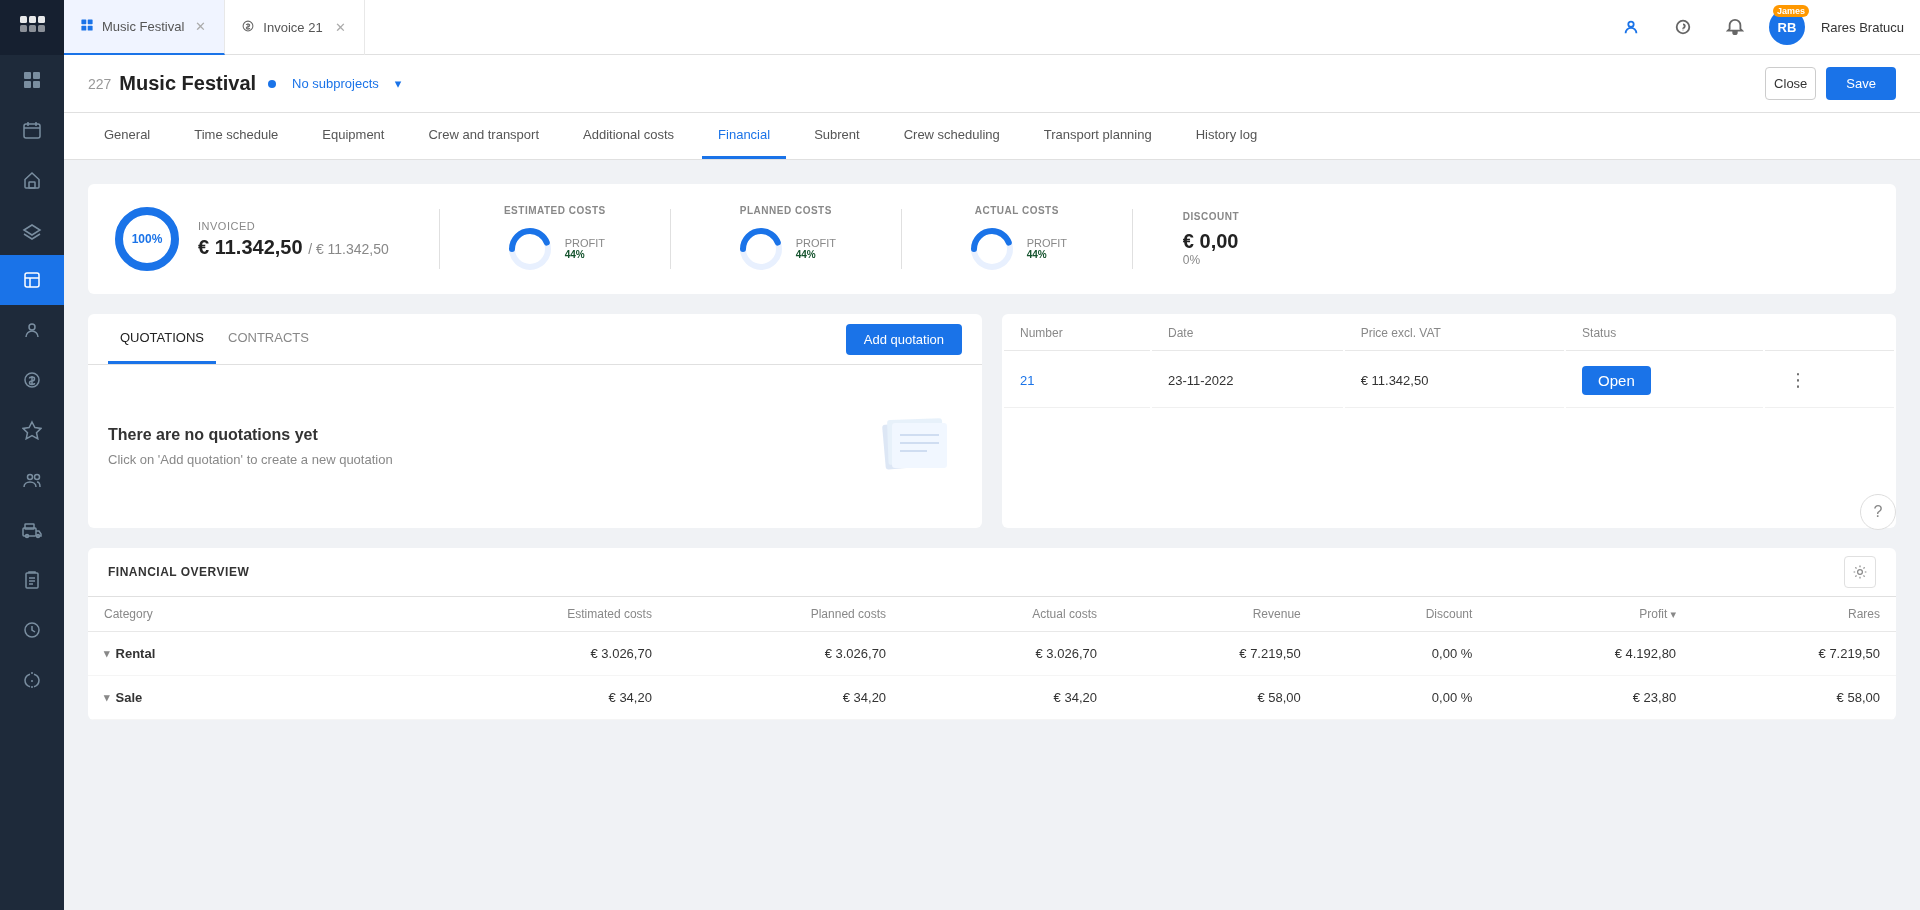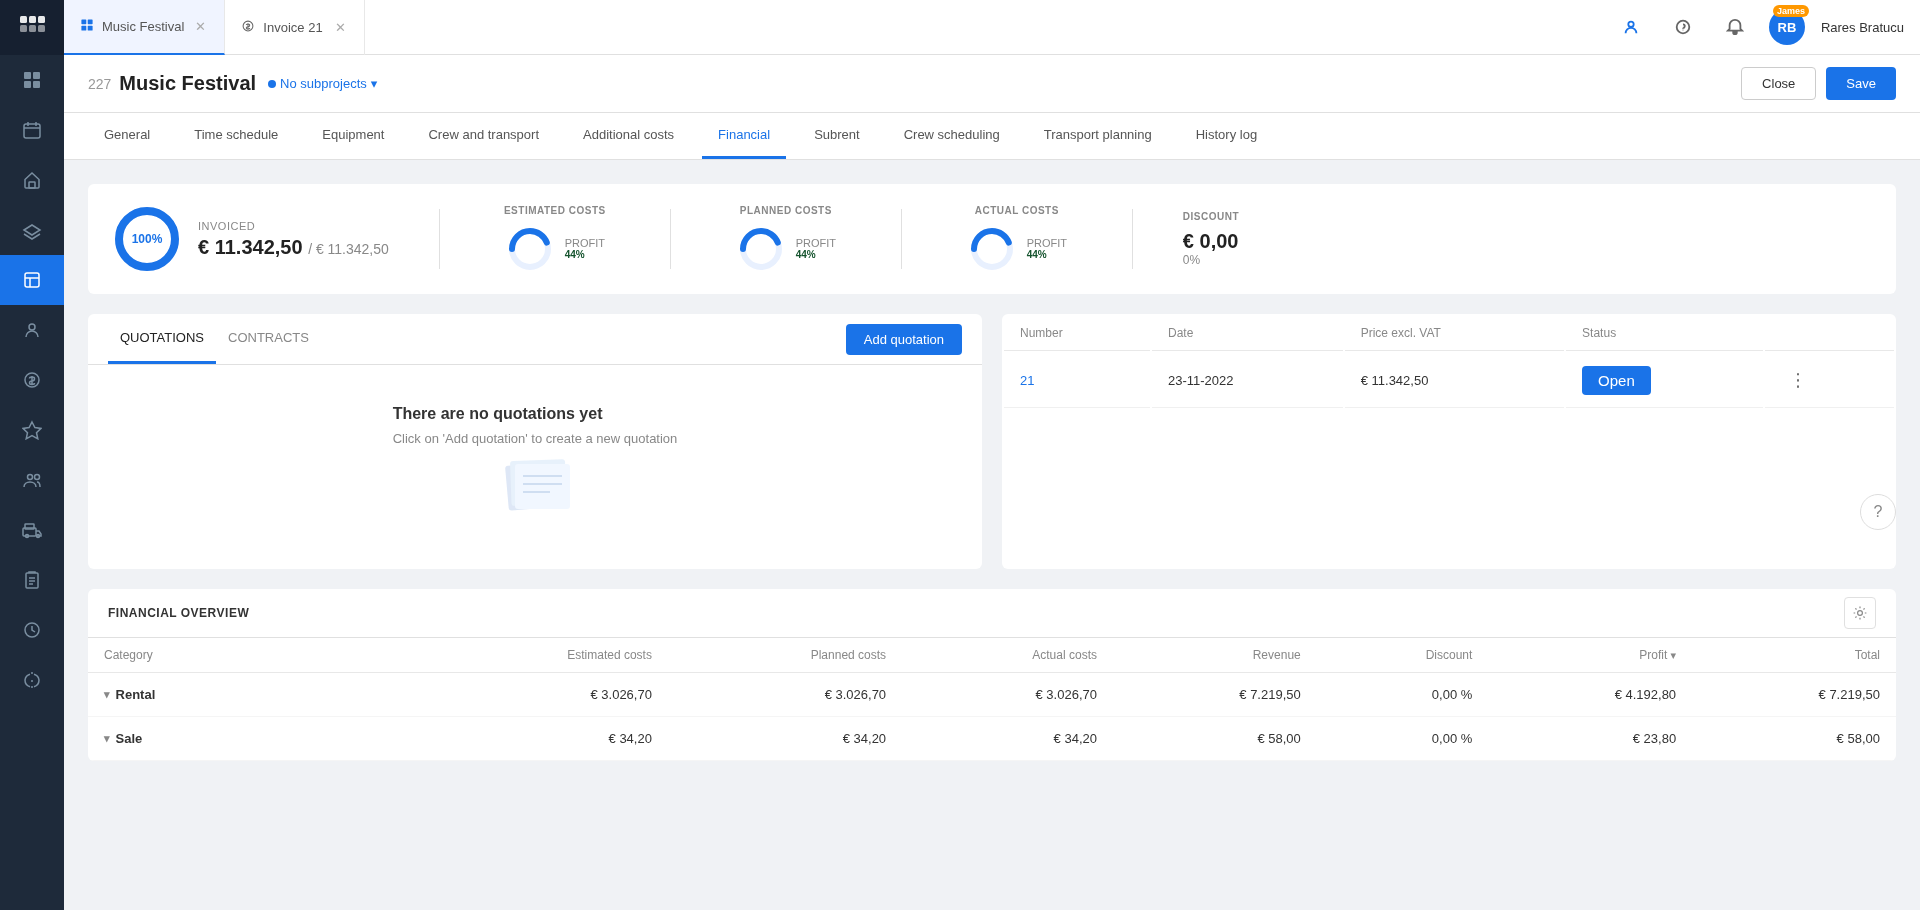--- a/index.html
+++ b/index.html
@@ -28,24 +28,24 @@
     .tab-spacer { flex: 1; }
     .top-actions { display: flex; align-items: center; gap: 16px; padding-right: 16px; }
     .top-actions .icon-btn { width: 36px; height: 36px; display: flex; align-items: center; justify-content: center; cursor: pointer; color: #666; border-radius: 50%; }
     .avatar { width: 36px; height: 36px; border-radius: 50%; background: #1a73e8; color: #fff; display: flex; align-items: center; justify-content: center; font-weight: 600; font-size: 13px; cursor: pointer; position: relative; }
     .avatar-badge { position: absolute; top: -4px; right: -4px; background: #ff9800; color: #fff; font-size: 9px; padding: 1px 4px; border-radius: 8px; font-weight: 600; }
 
     
     .project-header { background: #fff; padding: 12px 24px; display: flex; align-items: center; border-bottom: 1px solid #e0e0e0; }
     .project-number { color: #999; margin-right: 8px; font-size: 14px; }
     .project-title { font-size: 20px; font-weight: 600; color: #222; margin-right: 12px; }
-    .subproject-badge { display: flex; align-items: center; gap: 4px; color: #1a73e8; font-size: 13px; cursor: pointer; }
+    .subproject-badge { display: flex; align-items: center; gap: 16px; color: #1a73e8; font-size: 13px; cursor: pointer; }
     .dot { width: 8px; height: 8px; border-radius: 50%; background: #1a73e8; display: inline-block; }
     .header-actions { margin-left: auto; display: flex; gap: 10px; }
-    .btn-close { padding: 8px 20px; border: 1px solid #ccc; background: #fff; border-radius: 4px; cursor: pointer; font-size: 13px; color: #333; }
+    .btn-close { padding: 8px 8px; border: 1px solid #ccc; background: #fff; border-radius: 4px; cursor: pointer; font-size: 13px; color: #333; }
     .btn-save { padding: 8px 20px; border: none; background: #1a73e8; color: #fff; border-radius: 4px; cursor: pointer; font-size: 13px; font-weight: 500; }
 
     
     .nav-tabs { background: #fff; border-bottom: 1px solid #e0e0e0; display: flex; padding: 0 24px; gap: 12px; }
     .nav-tab { padding: 14px 16px; cursor: pointer; font-size: 13px; color: #555; border-bottom: 3px solid transparent; white-space: nowrap; }
     .nav-tab.active { color: #1a73e8; border-bottom-color: #1a73e8; font-weight: 500; }
 
     
     .content-area { flex: 1; overflow-y: auto; background: #f0f2f5; padding: 24px; }
 
@@ -74,21 +74,21 @@
     
     .two-col { display: grid; grid-template-columns: 1fr 1fr; gap: 20px; margin-bottom: 20px; }
 
     
     .card { background: #fff; border-radius: 6px; overflow: hidden; }
     .card-header-tabs { display: flex; align-items: center; border-bottom: 1px solid #e0e0e0; padding: 0 20px; }
     .card-tab { padding: 16px 12px; font-size: 13px; cursor: pointer; color: #888; border-bottom: 3px solid transparent; font-weight: 500; }
     .card-tab.active { color: #222; border-bottom-color: #1a73e8; }
     .card-tab-spacer { flex: 1; }
     .btn-add { padding: 8px 18px; background: #1a73e8; color: #fff; border: none; border-radius: 4px; cursor: pointer; font-size: 13px; font-weight: 500; }
-    .card-body { padding: 40px 20px; display: flex; align-items: center; justify-content: space-between; flex-direction: column; }
+    .card-body { padding: 40px 20px; display: flex; align-items: center; justify-content: space-between; }
     .empty-text h3 { font-size: 16px; font-weight: 600; color: #333; margin-bottom: 8px; }
     .empty-text p { font-size: 13px; color: #888; }
     .empty-illustration { opacity: 0.6; }
 
     
     .invoices-card { background: #fff; border-radius: 6px; overflow: hidden; }
     .invoices-header { display: flex; align-items: center; padding: 16px 20px; border-bottom: 1px solid #e0e0e0; }
     .invoices-title { font-size: 13px; font-weight: 600; color: #333; text-transform: uppercase; letter-spacing: 0.3px; }
     .invoices-header-spacer { flex: 1; }
     .invoices-table { width: 100%; }
@@ -492,21 +492,21 @@
               <th style="width:18%">Category</th>
               <th>Estimated costs</th>
               <th>Planned costs</th>
               <th>Actual costs</th>
               <th>Revenue</th>
               <th>Discount</th>
               <th>
                 <span>Profit</span>
                 <span class="profit-arrow"> ▾</span>
               </th>
-              <th>Total</th>
+              <th>Rares</th>
             </tr>
           </thead>
           <tbody>
             <tr>
               <td>
                 <span class="category-name">
                   <span class="chevron">▾</span>
                   <span>Rental</span>
                 </span>
               </td>

